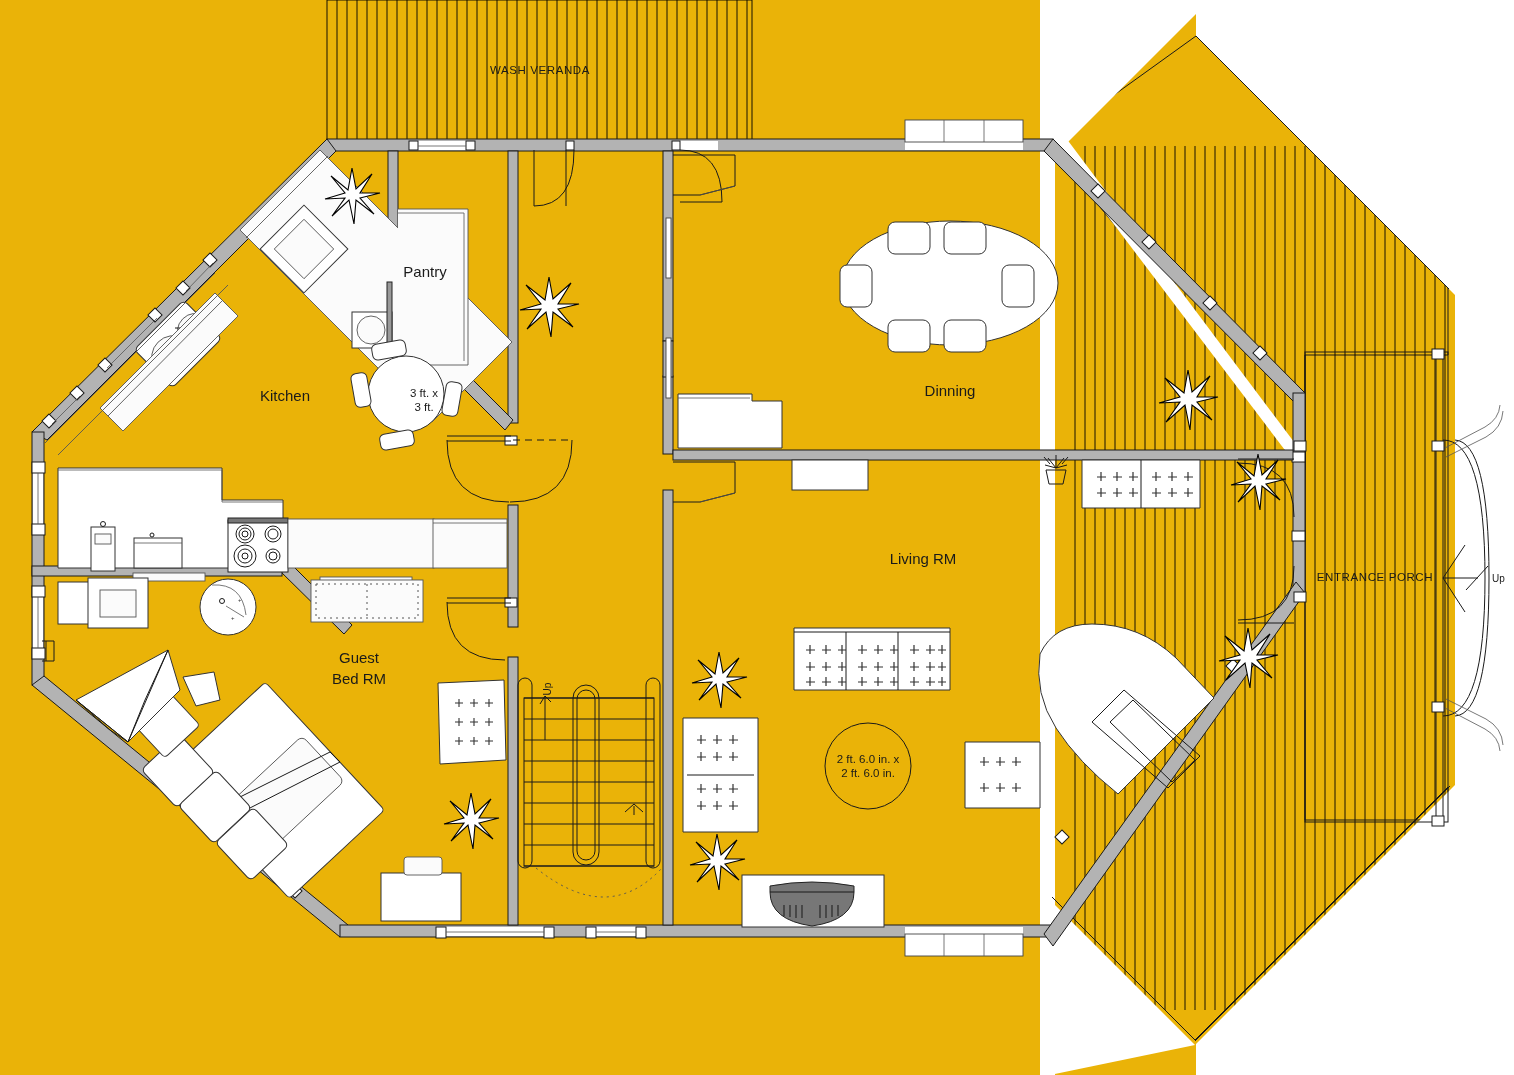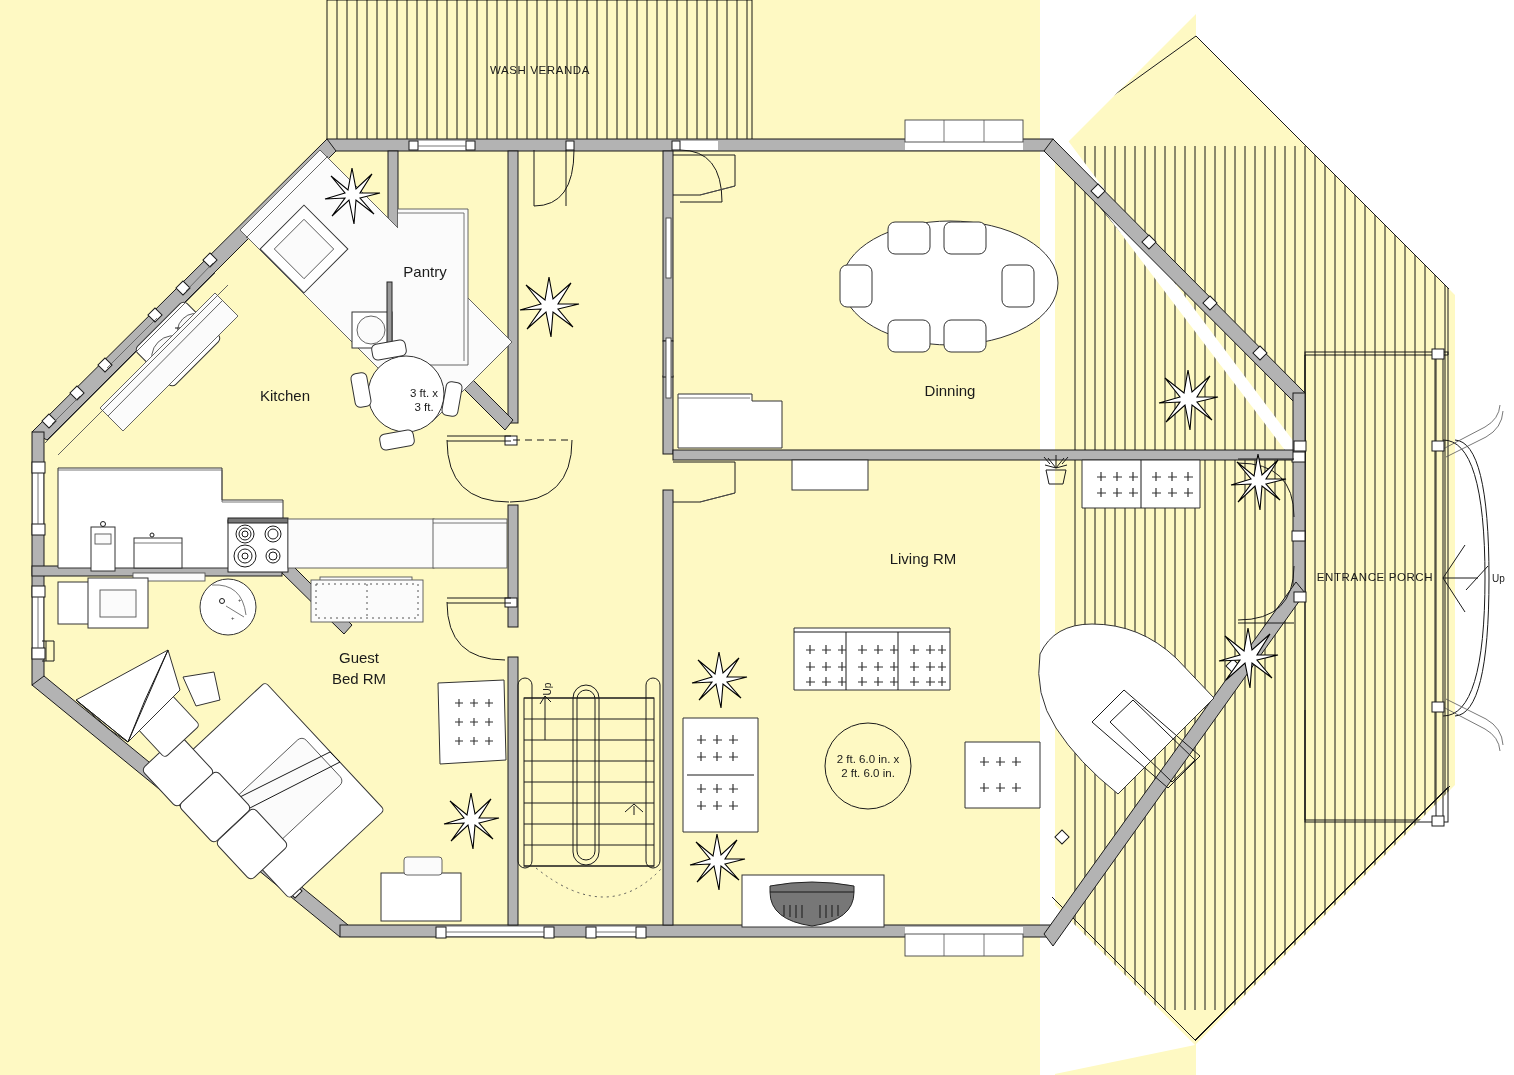--- a/index.html
+++ b/index.html
@@ -1,18 +1,18 @@
 <!DOCTYPE html>
 <html><head>
 <meta charset="utf-8">
 <title>Floor Plan</title>
 <style>
   html,body{margin:0;padding:0;background:#ffffff;}
   body{font-family:"Liberation Sans",sans-serif;}
-  #plan-root{position:relative;width:1514px;height:1075px;background:#fef9c3;overflow:hidden;}
+  #plan-root{position:relative;width:1514px;height:1075px;background:#eab308;overflow:hidden;}
   svg#floorplan{display:block;width:1514px;height:1075px;}
   .rm-label{font-family:"Liberation Sans",sans-serif;font-size:15px;fill:#1a1a1a;}
   .rm-label-sm{font-family:"Liberation Sans",sans-serif;font-size:11.5px;fill:#1a1a1a;}
   .rm-label-caps{font-family:"Liberation Sans",sans-serif;font-size:11.5px;fill:#1a1a1a;letter-spacing:.6px;}
   .rm-label-up{font-family:"Liberation Sans",sans-serif;font-size:10px;fill:#1a1a1a;}
   .wall{fill:#b3b3b3;stroke:#1a1a1a;stroke-width:1;}
   .thin{fill:none;stroke:#1a1a1a;stroke-width:1;}
   .thin-l{fill:none;stroke:#555;stroke-width:.8;}
   .fill-w{fill:#ffffff;stroke:#1a1a1a;stroke-width:1;}
   .fill-w2{fill:#ffffff;stroke:#444;stroke-width:.9;}

